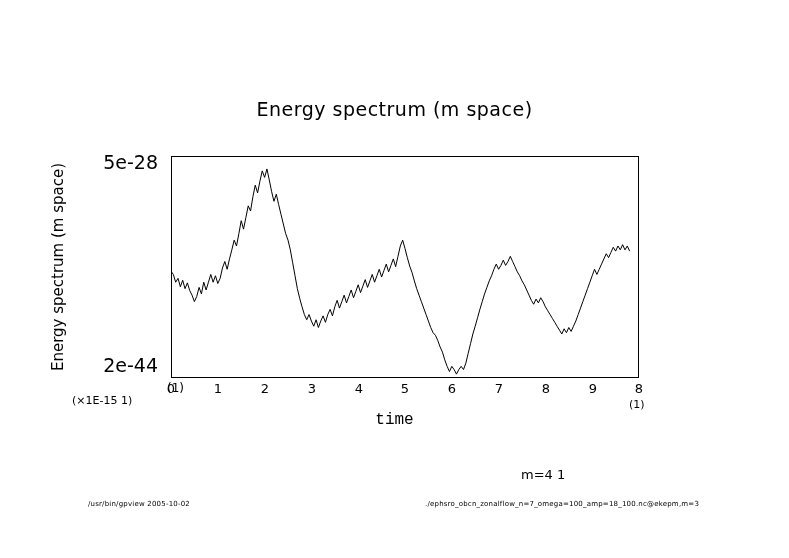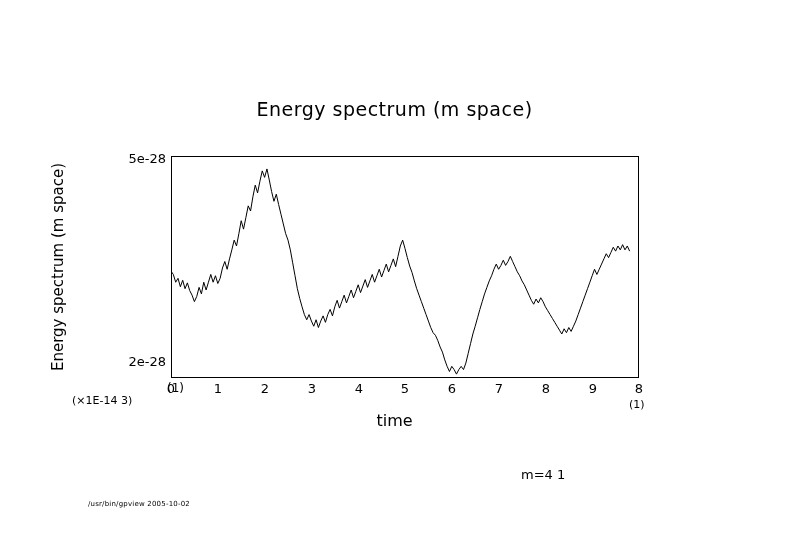--- a/index.html
+++ b/index.html
@@ -41,20 +41,21 @@
     transform: rotate(-90deg);
     transform-origin: center center;
   }
   .xlabel {
     position: absolute;
     left: 0;
     top: 411px;
     width: 789px;
     text-align: center;
     font-size: 16px;
+    font-family: Liberation Mono, monospace;
   }
   .plot-frame {
     position: absolute;
     left: 171px;
     top: 156px;
     width: 468px;
     height: 222px;
     border: 1px solid #000000;
     box-sizing: border-box;
   }
@@ -67,24 +68,24 @@
   }
   .tick-x {
     position: absolute;
     font-size: 13px;
     text-align: center;
     width: 30px;
     top: 381px;
   }
   .tick-y {
     position: absolute;
-    font-size: 13px;
+    font-size: 19px;
     text-align: right;
     width: 66px;
-    left: 100px;
+    left: 92px;
   }
   .axis-scale-left {
     position: absolute;
     left: 72px;
     top: 394px;
     font-size: 11px;
   }
   .axis-unit-left {
     position: absolute;
     left: 167px;
@@ -127,37 +128,38 @@
 
   <div class="ylabel">Energy spectrum (m space)</div>
 
   <div class="plot-frame"></div>
 
   <svg class="curve" viewBox="0 0 468 222" preserveAspectRatio="none">
     <polyline id="series-path" fill="none" stroke="#000000" stroke-width="1" vector-effect="non-scaling-stroke" points="0.00,115.21 2.34,118.44 4.68,126.21 7.02,122.33 9.36,130.74 11.70,124.27 14.04,132.68 16.38,126.86 18.72,134.62 21.06,139.15 23.40,145.63 25.74,140.45 28.08,131.39 30.42,137.86 32.76,126.21 35.10,133.98 37.44,126.21 39.78,118.44 42.12,126.21 44.46,119.74 46.80,127.50 49.14,122.33 51.48,111.97 53.82,105.50 56.16,113.27 58.50,102.91 60.84,93.85 63.18,84.14 65.52,89.97 67.86,77.67 70.20,64.72 72.54,73.14 74.88,61.49 77.22,49.84 79.56,55.01 81.90,40.78 84.24,29.13 86.58,36.89 88.92,25.24 91.26,14.89 93.60,21.36 95.94,12.94 98.28,23.95 100.62,35.60 102.96,45.31 105.30,38.19 107.64,48.54 109.98,58.25 112.32,67.96 114.66,77.67 117.00,84.14 119.34,93.85 121.68,106.79 124.02,119.74 126.36,132.68 128.70,142.39 131.04,150.80 133.38,158.57 135.72,163.75 138.06,158.57 140.40,165.04 142.74,170.22 145.08,163.75 147.42,171.52 149.76,165.04 152.10,159.87 154.44,166.34 156.78,158.57 159.12,153.39 161.46,159.87 163.80,150.80 166.14,144.33 168.48,152.10 170.82,145.63 173.16,139.15 175.50,146.92 177.84,140.45 180.18,133.98 182.52,141.74 184.86,135.27 187.20,128.80 189.54,136.57 191.88,130.09 194.22,123.62 196.56,131.39 198.90,124.92 201.24,118.44 203.58,126.21 205.92,119.74 208.26,113.27 210.60,121.03 212.94,114.56 215.28,108.09 217.62,115.85 219.96,109.38 222.30,102.91 224.64,110.68 226.98,100.32 229.32,89.97 231.66,84.14 234.00,92.55 236.34,101.62 238.68,110.03 241.02,116.50 243.36,124.92 245.70,132.68 248.04,139.15 250.38,145.63 252.72,152.10 255.06,158.57 257.40,165.04 259.74,171.52 262.08,176.69 264.42,179.28 266.76,184.46 269.10,190.93 271.44,196.11 273.78,203.88 276.12,210.35 278.46,215.53 280.80,210.35 283.14,213.59 285.48,218.12 287.82,213.59 290.16,210.35 292.50,213.59 294.84,207.11 297.18,197.41 299.52,187.70 301.86,177.99 304.20,170.22 306.54,161.81 308.88,153.39 311.22,145.63 313.56,137.86 315.90,131.39 318.24,124.92 320.58,119.74 322.92,113.27 325.26,108.09 327.60,113.27 329.94,109.38 332.28,104.20 334.62,109.38 336.96,105.50 339.30,100.32 341.64,105.50 343.98,110.68 346.32,115.85 348.66,119.74 351.00,124.92 353.34,128.80 355.68,133.98 358.02,139.15 360.36,144.33 362.70,148.22 365.04,143.04 367.38,146.92 369.72,141.74 372.06,145.63 374.40,150.80 376.74,154.69 379.08,158.57 381.42,162.45 383.76,166.34 386.10,170.22 388.44,174.10 390.78,177.99 393.12,172.81 395.46,176.69 397.80,171.52 400.14,175.40 402.48,170.22 404.82,165.04 407.16,158.57 409.50,152.10 411.84,145.63 414.18,139.15 416.52,132.68 418.86,126.21 421.20,119.74 423.54,113.27 425.88,118.44 428.22,113.27 430.56,108.09 432.90,102.91 435.24,97.73 437.58,101.62 439.92,96.44 442.26,91.26 444.60,95.14 446.94,89.97 449.28,93.85 451.62,88.67 453.96,93.85 456.30,89.97 458.64,95.14 460.98,NaN 463.32,NaN 465.66,NaN 468.00,NaN"></polyline>
   </svg>
 
   <div class="tick-y" style="top:151px;">5e-28</div>
-  <div class="tick-y" style="top:354px;">2e-28</div>
+  <div class="tick-y" style="top:354px;">2e-44</div>
 
   <div class="tick-x" style="left:156px;">0</div>
   <div class="tick-x" style="left:203px;">1</div>
   <div class="tick-x" style="left:250px;">2</div>
   <div class="tick-x" style="left:297px;">3</div>
   <div class="tick-x" style="left:344px;">4</div>
   <div class="tick-x" style="left:390px;">5</div>
   <div class="tick-x" style="left:437px;">6</div>
   <div class="tick-x" style="left:484px;">7</div>
   <div class="tick-x" style="left:531px;">8</div>
   <div class="tick-x" style="left:578px;">9</div>
   <div class="tick-x" style="left:624px;">8</div>
 
-  <div class="axis-scale-left">(×1E-14 3)</div>
+  <div class="axis-scale-left">(×1E-15 1)</div>
   <div class="axis-unit-left">(1)</div>
   <div class="axis-unit-right">(1)</div>
 
   <div class="xlabel">time</div>
 
   <div class="annotation">m=4 1</div>
 
   <div class="footer-left">/usr/bin/gpview  2005-10-02</div>
+  <div class="footer-right">./ephsro_obcn_zonalflow_n=7_omega=100_amp=18_100.nc@ekepm,m=3</div>
 
 </div>
 
 </body></html>

